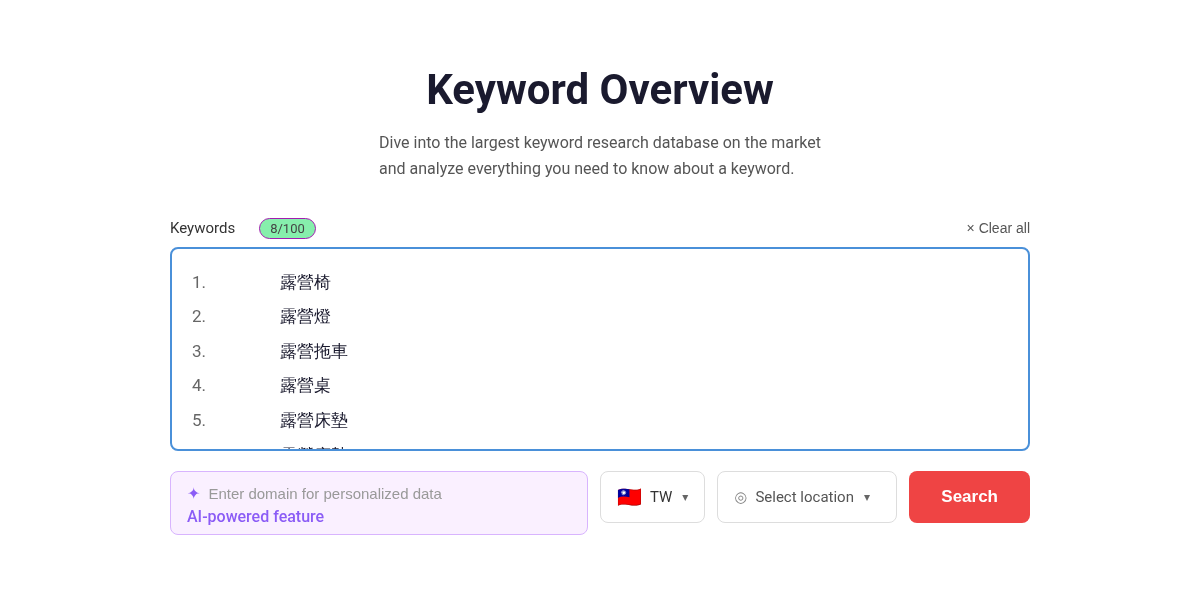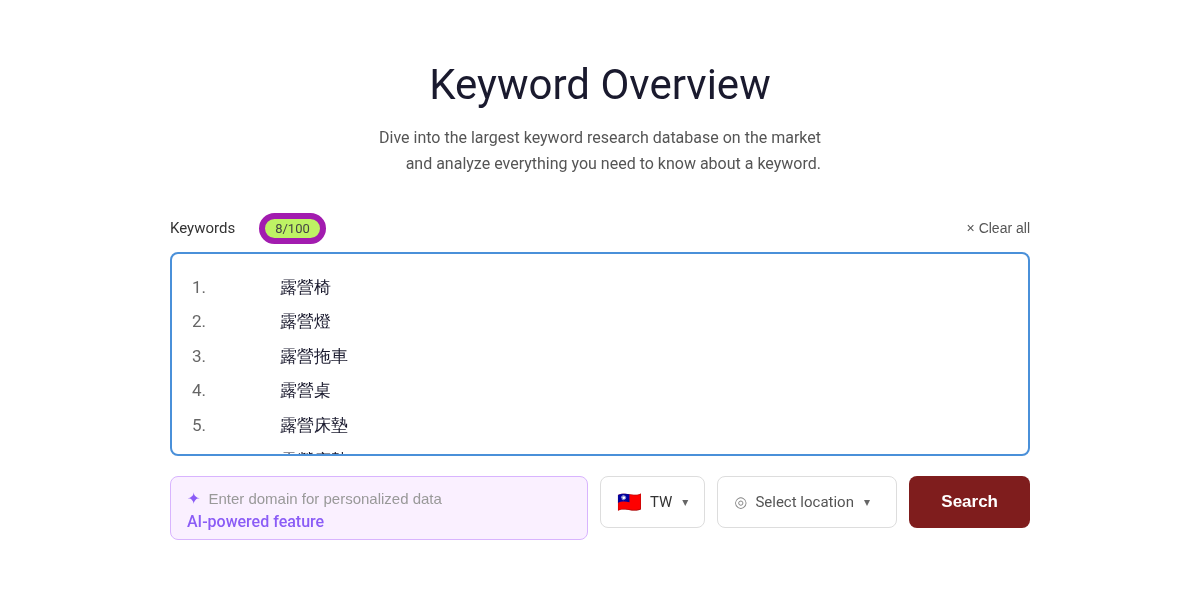--- a/index.html
+++ b/index.html
@@ -17,30 +17,30 @@
     .main-container {
       width: 900px;
       display: flex;
       flex-direction: column;
       align-items: center;
       padding: 40px 20px;
     }
 
     .page-title {
       font-size: 42px;
-      font-weight: 400;
+      font-weight: 700;
       color: #1a1a2e;
       margin-bottom: 16px;
       text-align: center;
     }
 
     .page-subtitle {
       font-size: 16px;
       color: #555;
-      text-align: right;
+      text-align: left;
       line-height: 1.6;
       margin-bottom: 36px;
     }
 
     .keywords-label-row {
       display: flex;
       justify-content: space-between;
       align-items: center;
       width: 100%;
       margin-bottom: 8px;
@@ -48,22 +48,22 @@
 
     .keywords-label {
       font-size: 15px;
       color: #333;
       display: flex;
       align-items: center;
       gap: 24px;
     }
 
     .keywords-count-badge {
-      background: #bef264;
-      border: 6px solid #a21caf;
+      background: #86efac;
+      border: 1px solid #a21caf;
       border-radius: 20px;
       font-size: 13px;
       padding: 2px 10px;
       color: #444;
     }
 
     .clear-all-btn {
       background: none;
       border: none;
       color: #555;
@@ -213,21 +213,21 @@
       height: 52px;
       min-width: 180px;
     }
 
     .location-pin-icon {
       color: #888;
       font-size: 15px;
     }
 
     .search-btn {
-      background: #7f1d1d;
+      background: #ef4444;
       color: #fff;
       border: none;
       border-radius: 8px;
       padding: 14px 32px;
       font-size: 17px;
       font-weight: 700;
       cursor: pointer;
       height: 52px;
       white-space: nowrap;
     }

